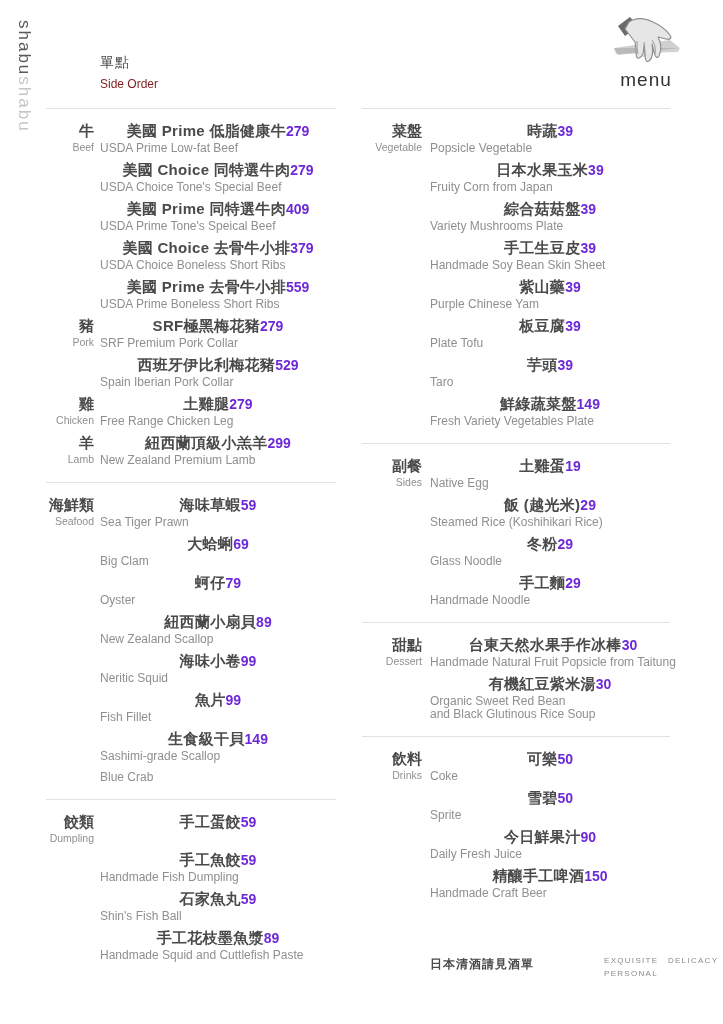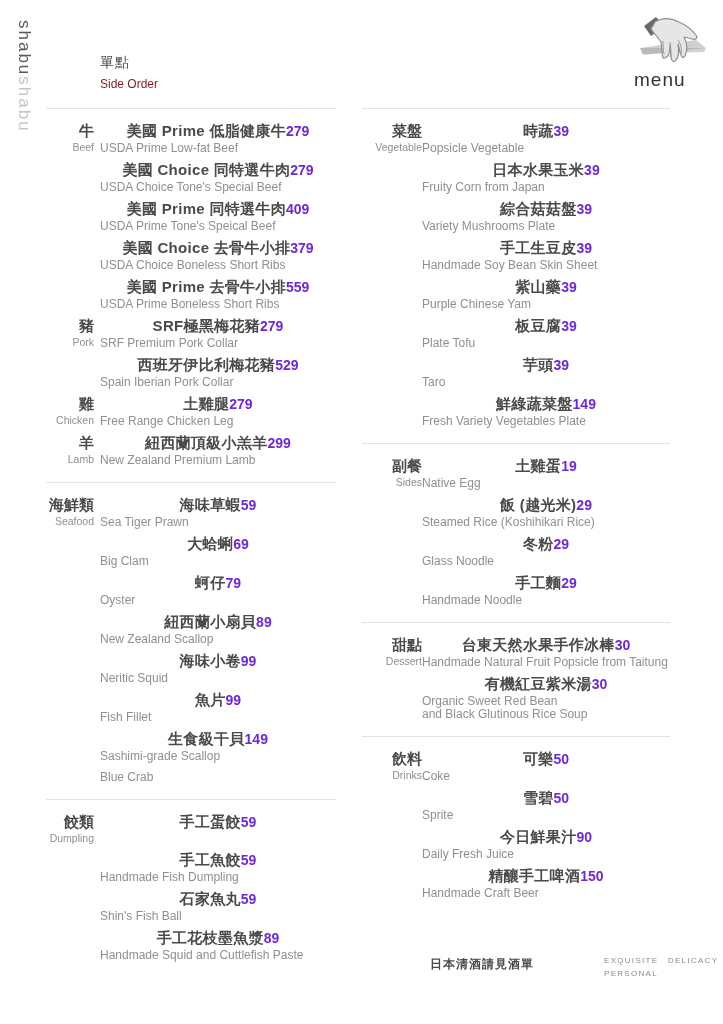--- a/index.html
+++ b/index.html
@@ -17,30 +17,30 @@
   }
   .brand .p1{color:#5a5a5a}
   .brand .p2{color:#c6c6c6}
 
   
   .page-header{position:absolute;left:100px;top:54px}
   .t-zh{font-size:14px;font-weight:normal;color:#4a4a4a;letter-spacing:1px}
   .t-en{font-size:12px;color:#7f1d1d;margin-top:5px}
 
   
-  .menu-nav{position:absolute;left:634px;top:14px;width:88px;cursor:pointer}
+  .menu-nav{position:absolute;left:602px;top:14px;width:88px;text-align:center;cursor:pointer}
   .menu-nav .label{font-size:19px;color:#333;letter-spacing:1px;margin-top:1px}
 
   
   .col{position:absolute;top:108px}
   .col-left{left:46px;width:290px}
   .col-right{left:362px;width:308px}
   .group{border-top:1px solid #e2e2e2;padding-top:13px;padding-bottom:9px}
   .row{display:grid;grid-template-columns:48px 1fr;column-gap:6px;margin-bottom:6px}
-  .col-right .row{grid-template-columns:60px 1fr;column-gap:0}
+  .col-right .row{grid-template-columns:60px 1fr;column-gap:8px}
   .cat{text-align:right}
   .cat-zh{font-size:15px;font-weight:bold;color:#4a4a4a;line-height:17px}
   .cat-en{font-size:10.5px;color:#8f8f8f;line-height:13px;margin-top:2px}
   .line1{display:flex;justify-content:center;align-items:baseline}
   .zh{font-size:15px;font-weight:bold;color:#4a4a4a;line-height:17px;letter-spacing:.3px}
   .price{font-size:14px;color:#6d28d9;line-height:17px;font-weight:700}
   .en{font-size:12px;color:#8f8f8f;line-height:13px;margin-top:2px;white-space:pre}
 
   
   .footer-note{position:absolute;left:430px;top:956px;font-size:12px;font-weight:bold;color:#4a4a4a;letter-spacing:1px}

